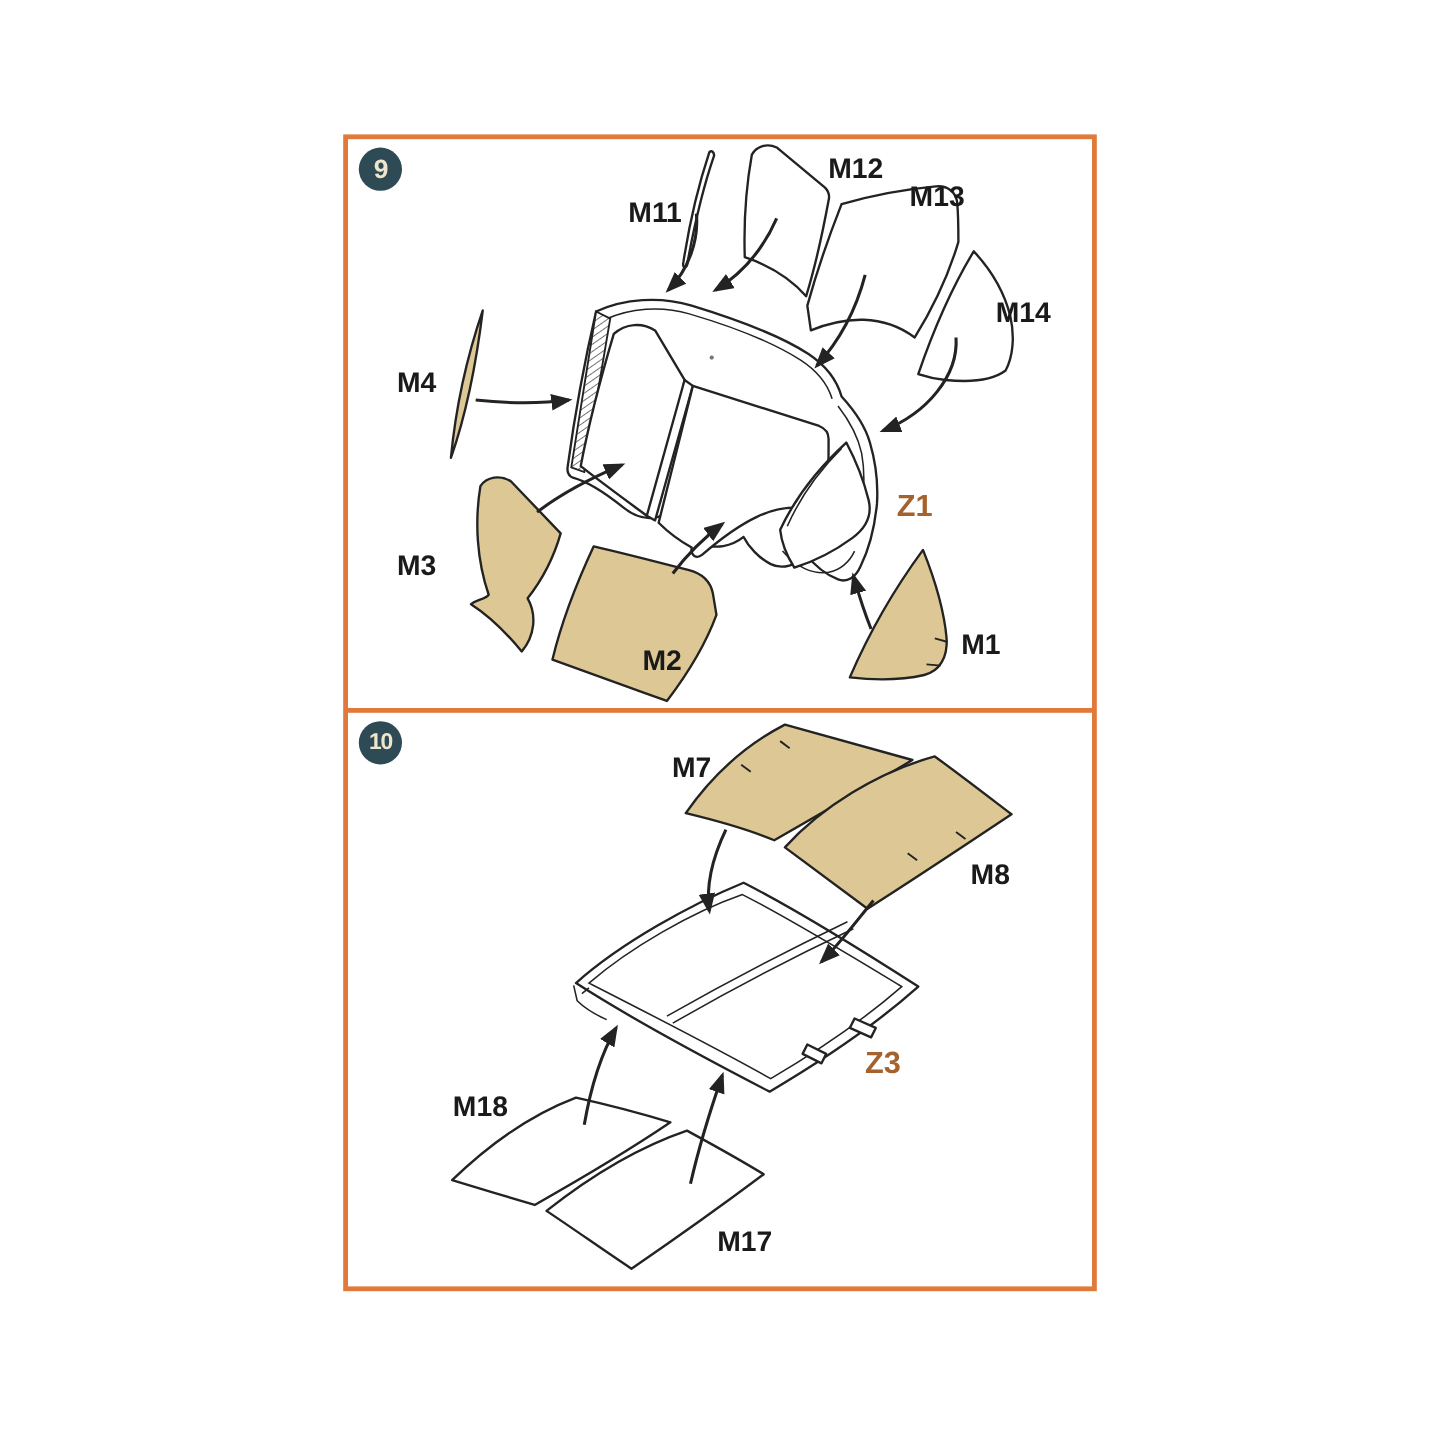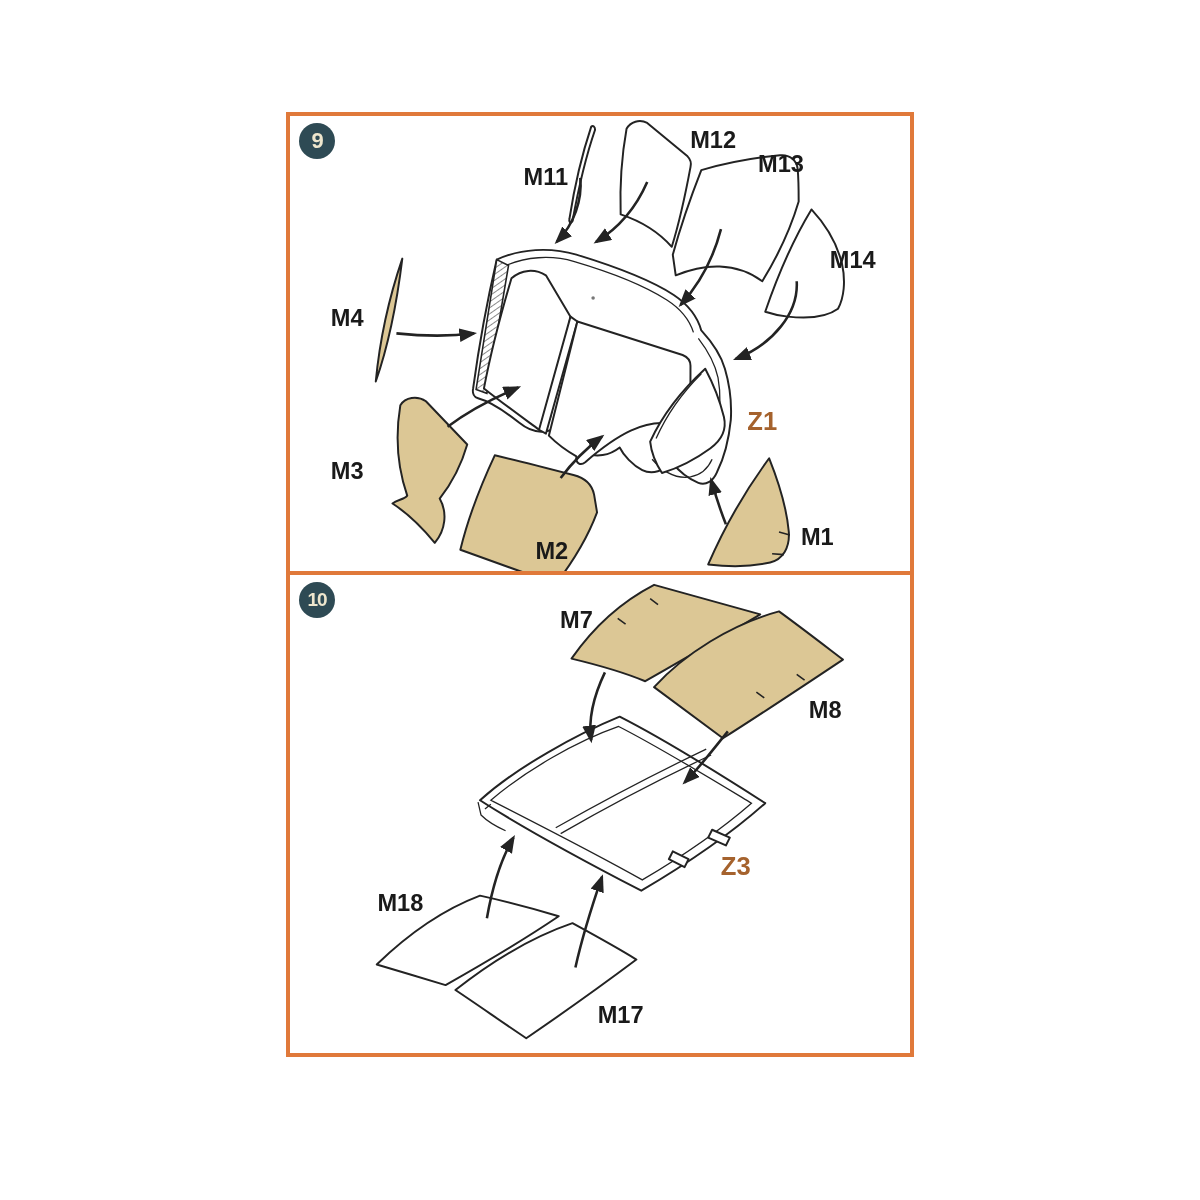--- a/index.html
+++ b/index.html
@@ -5,21 +5,21 @@
   :root{
     --border:#E0793A; --badge_bg:#2E4A54; --badge_text:#EEE6CD;
     --tan:#DCC795; --line:#232323; --label:#1A1A1A; --part:#A5622D; --bg:#FFFFFF;
   }
   html,body{margin:0;padding:0;}
   body{width:1200px;height:1200px;background:var(--bg);position:relative;
        font-family:"Liberation Sans",sans-serif;overflow:hidden;}
   .panel{position:absolute;left:286px;width:628px;background:#fff;
          border:4px solid var(--border);box-sizing:border-box;}
   #panel9{top:112px;height:485px;}
-  #panel10{top:571px;height:486px;}
+  #panel10{top:590px;height:486px;}
   .badge{position:absolute;left:9px;top:7px;width:36px;height:36px;border-radius:50%;
          background:var(--badge_bg);color:var(--badge_text);display:flex;
          align-items:center;justify-content:center;font-weight:bold;font-size:22px;
          letter-spacing:-1px;z-index:3;}
   svg{position:absolute;left:0;top:0;width:100%;height:100%;}
   .outline{fill:#fff;stroke:var(--line);stroke-width:2;stroke-linejoin:round;}
   .thin{fill:none;stroke:var(--line);stroke-width:1.3;}
   .tanshape{fill:var(--tan);stroke:var(--line);stroke-width:2;stroke-linejoin:round;}
   .tick{fill:none;stroke:var(--line);stroke-width:1.6;}
   .arrow{fill:none;stroke:var(--line);stroke-width:2.6;}

